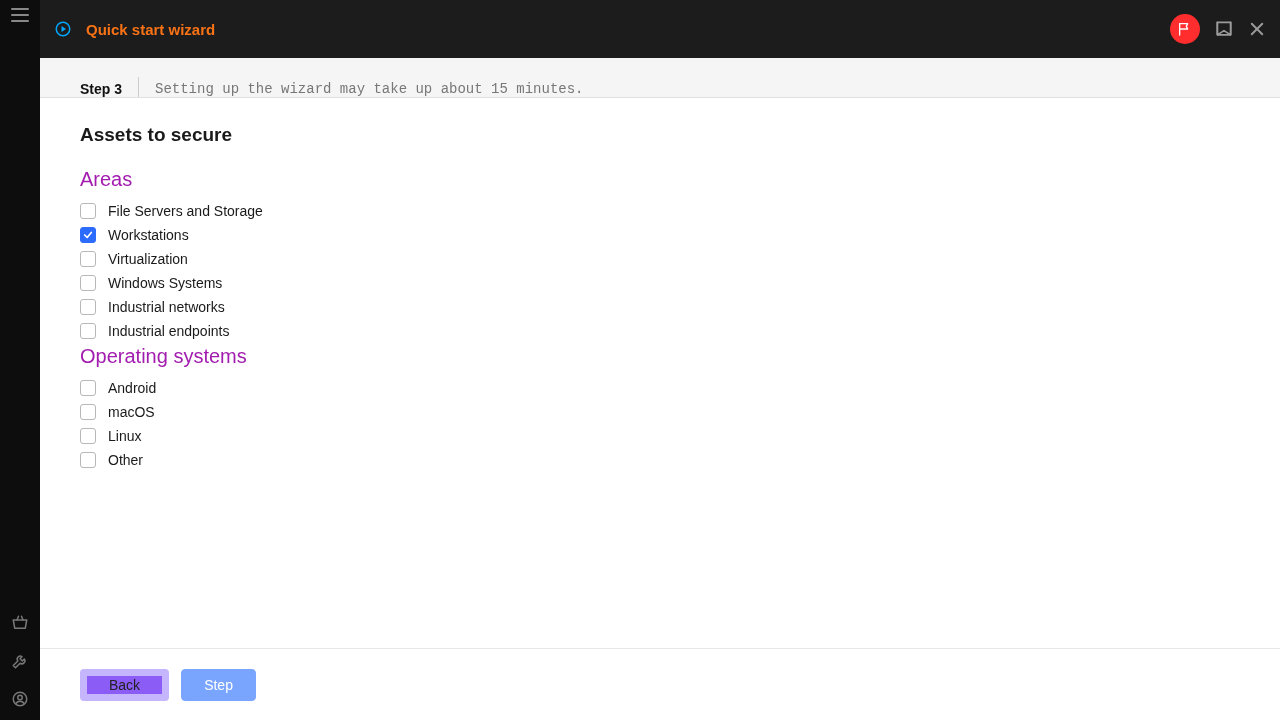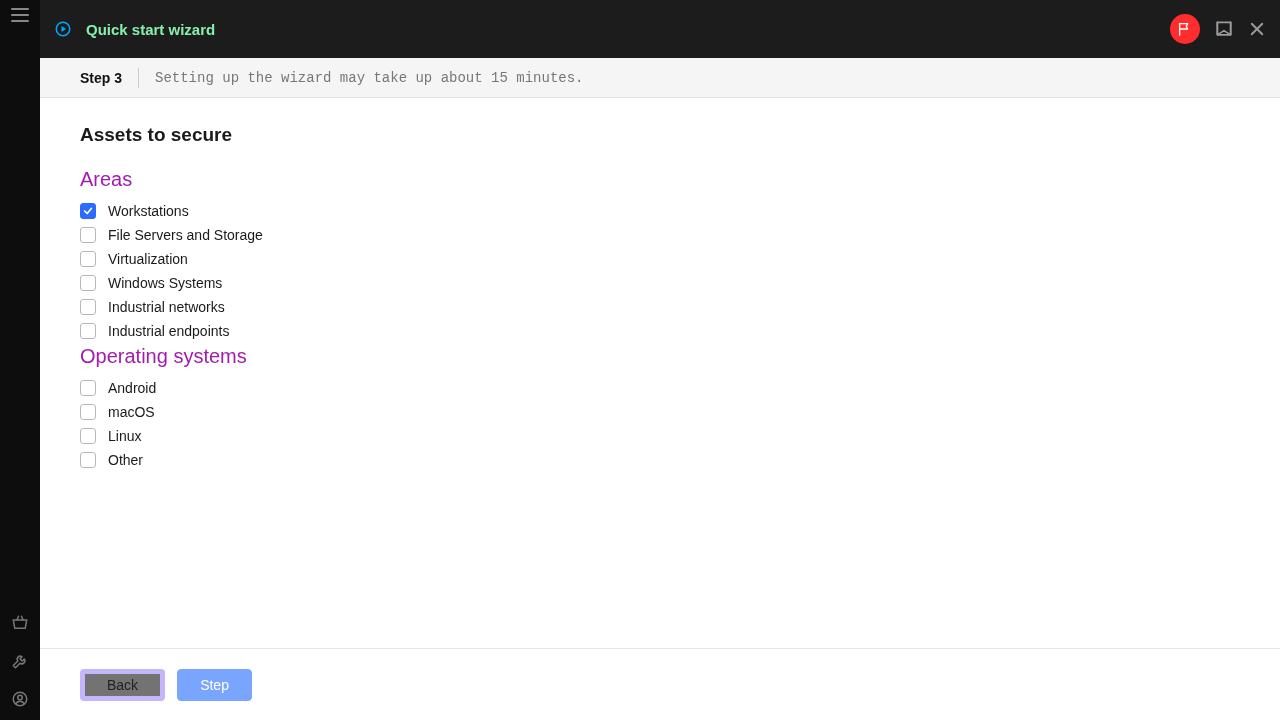--- a/index.html
+++ b/index.html
@@ -25,41 +25,41 @@
   
   .main { flex: 1; display: flex; flex-direction: column; height: 720px; }
 
   
   .header {
     height: 58px;
     background: #1c1c1c;
     display: flex;
     align-items: center;
     padding: 0 14px 0 14px;
-    color: #86efac;
+    color: #f97316;
     gap: 14px;
   }
   .wizard-icon { color: #00a7ff; display:flex; }
   .wizard-title { font-size: 15px; font-weight: 600; }
   .header-spacer { flex: 1; }
   .header-actions { display: flex; align-items: center; gap: 14px; }
   .flag-circle {
     width: 30px; height: 30px; border-radius: 50%;
     background: #ff2d2d; display:flex; align-items:center; justify-content:center;
     cursor:pointer;
   }
   .header-icon { color: #9a9a9a; cursor:pointer; display:flex; }
 
   
   .stepbar {
     height: 40px;
     background: #f5f5f5;
     border-bottom: 1px solid #e0e0e0;
     display: flex;
-    align-items: center;
+    align-items: flex-end;
     padding: 0 40px;
     gap: 16px;
     font-size: 14px;
   }
   .step-label { font-weight: 700; color: #111; }
   .step-divider { width: 1px; height: 20px; background: #ccc; }
   .step-subtitle { color: #777; font-family: Liberation Mono, monospace; }
 
   
   .content {
@@ -91,21 +91,21 @@
     display: flex;
     align-items: center;
     padding: 0 40px;
     gap: 12px;
   }
   .btn {
     height: 32px; padding: 0 22px; border-radius: 4px; font-size: 14px;
     display:flex; align-items:center; justify-content:center; cursor:pointer;
     user-select:none;
   }
-  .btn-secondary { background:#737373; border:5px solid #c4b5fd; color:#222; }
+  .btn-secondary { background:#8b5cf6; border:7px solid #c4b5fd; color:#222; }
   .btn-primary { background:#7aa5ff; color:#fff; border:1px solid #7aa5ff; font-weight:500; }
 </style>
 </head>
 <body>
 
 <div class="left-rail">
   <div class="top">
     <div class="hamburger">
       <span></span>
         <span></span>
@@ -173,33 +173,33 @@
     <span class="step-divider"></span>
     <span class="step-subtitle">Setting up the wizard may take up about 15 minutes.</span>
   </div>
 
   <div class="content">
     <div class="section-title">Assets to secure</div>
 
     <div class="group-title">Areas</div>
     <div id="areas-list">
         <div class="checkbox-row">
+          <div class="cb"></div>
+          <span>File Servers and Storage</span>
+        </div>
+        <div class="checkbox-row">
           <div class="cb checked">
             <svg width="10" height="10" viewBox="0 0 24 24" fill="none" stroke="#fff" stroke-width="4" stroke-linecap="round" stroke-linejoin="round">
               <polyline points="4 12 10 18 20 6"></polyline>
             </svg>
           </div>
           <span>Workstations</span>
         </div>
         <div class="checkbox-row">
           <div class="cb"></div>
-          <span>File Servers and Storage</span>
-        </div>
-        <div class="checkbox-row">
-          <div class="cb"></div>
           <span>Virtualization</span>
         </div>
         <div class="checkbox-row">
           <div class="cb"></div>
           <span>Windows Systems</span>
         </div>
         <div class="checkbox-row">
           <div class="cb"></div>
           <span>Industrial networks</span>
         </div>

